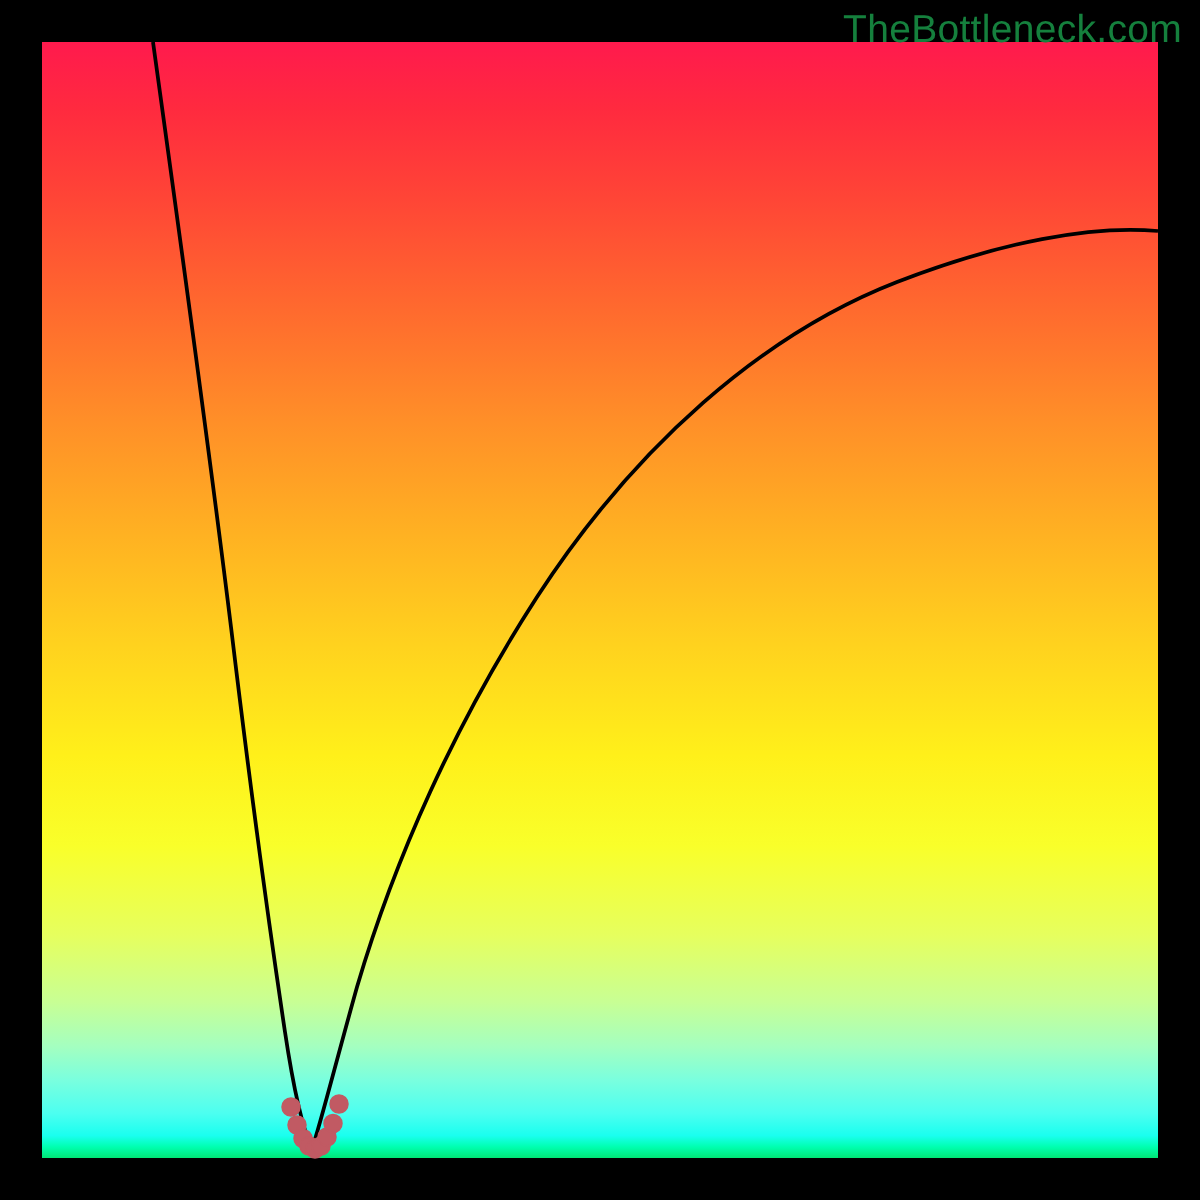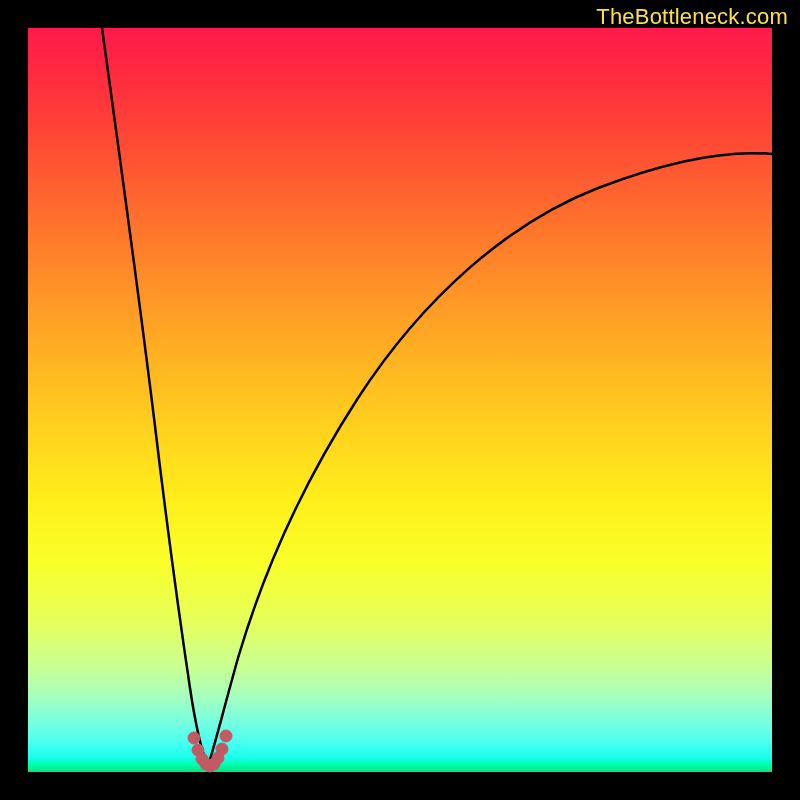--- a/index.html
+++ b/index.html
@@ -42,22 +42,22 @@
       #7affde 93%,
       #4cfff0 96%,
       #1affef 98%,
       #00ffb0 99%,
       #00e676 100%);
   }
   .watermark {
     position: absolute;
     top: 4px;
     right: 12px;
-    color: #fde047;
-    font-size: 22px;
+    color: #15803d;
+    font-size: 26px;
     font-weight: 500;
     letter-spacing: 0.2px;
   }
   svg.curves {
     position: absolute;
     top: 28px;
     left: 28px;
     width: 744px;
     height: 744px;
     overflow: visible;

